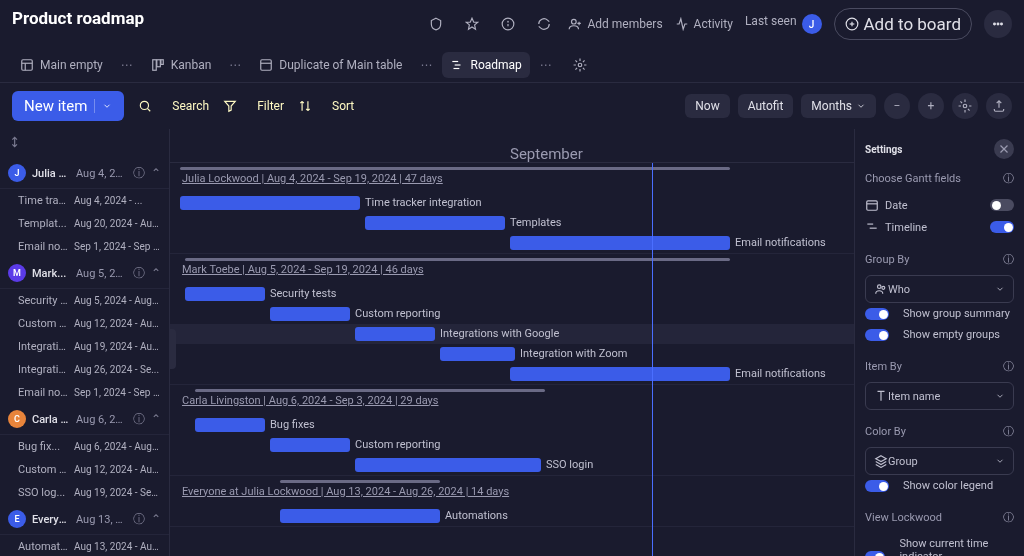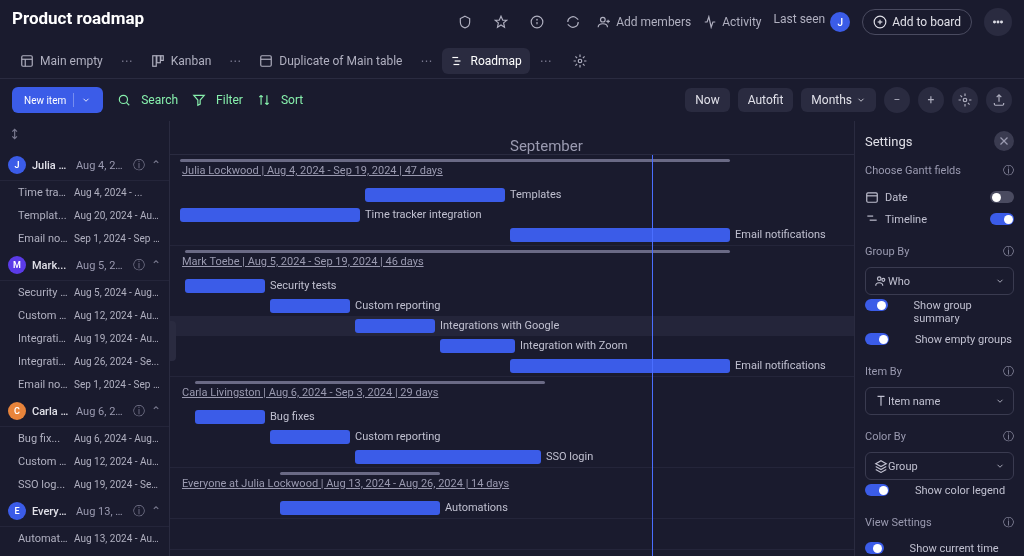--- a/index.html
+++ b/index.html
@@ -4,31 +4,31 @@
 <style>
 *{box-sizing:border-box;margin:0;padding:0;font-family:-apple-system,BlinkMacSystemFont,"Segoe UI",Roboto,sans-serif}
 body{background:#1a1b2e;color:#e0e0e8;font-size:12px;overflow:hidden;width:1024px;height:556px}
 .header{padding:8px 12px;display:flex;align-items:flex-start;justify-content:space-between}
 .header-left h1{font-size:17px;font-weight:700;color:#fff}
 .header-left p{font-size:11px;color:#9a9ab0;margin-top:2px}
 .header-right{display:flex;align-items:center;gap:12px}
 .icon-btn{width:24px;height:24px;display:flex;align-items:center;justify-content:center;color:#b0b0c0;cursor:pointer;border-radius:4px}
 .header-link{display:flex;align-items:flex-start;gap:5px;font-size:12px;color:#b0b0c0;cursor:pointer}
 .avatar{width:20px;height:20px;border-radius:50%;background:#3b5ce8;display:flex;align-items:center;justify-content:center;font-size:10px;color:#fff;font-weight:500}
-.btn-outline{border:1px solid #4a4b60;border-radius:16px;padding:5px 10px;display:flex;align-items:center;gap:5px;font-size:12px;color:#e0e0e8;cursor:pointer}
+.btn-outline{border:1px solid #4a4b60;border-radius:16px;padding:5px 10px;display:flex;align-items:center;gap:5px;font-size:17px;color:#e0e0e8;cursor:pointer}
 .dots-btn{width:28px;height:28px;border-radius:50%;background:#2a2b40;display:flex;align-items:center;justify-content:center;cursor:pointer}
 .tabs{display:flex;align-items:center;gap:6px;padding:4px 12px;border-bottom:1px solid #2a2b40}
 .tab{display:flex;align-items:center;gap:6px;padding:6px 8px;border-radius:6px;font-size:12px;color:#b0b0c0;cursor:pointer}
 .tab.active{background:#2a2b40;color:#fff}
 .tab-dots{color:#7a7a90;padding:0 4px;cursor:pointer}
 .toolbar{display:flex;align-items:center;justify-content:space-between;padding:8px 12px}
 .toolbar-left{display:flex;align-items:center;gap:14px}
-.btn-primary{background:#3b5ce8;color:#fff;padding:6px 12px;border-radius:6px;font-size:10px;display:flex;align-items:center;gap:4px;cursor:pointer;border:none}
+.btn-primary{background:#3b5ce8;color:#fff;padding:6px 12px;border-radius:6px;font-size:15px;display:flex;align-items:center;gap:4px;cursor:pointer;border:none}
 .btn-primary .divider{width:1px;height:14px;background:rgba(255,255,255,0.3);margin:0 3px}
-.tool-item{display:flex;align-items:center;gap:10px;color:#86efac;cursor:pointer;font-size:12px}
+.tool-item{display:flex;align-items:center;gap:20px;color:#fef9c3;cursor:pointer;font-size:12px}
 .toolbar-right{display:flex;align-items:center;gap:8px}
 .btn-ghost{padding:5px 10px;border-radius:6px;background:#2a2b40;color:#e0e0e8;font-size:12px;cursor:pointer;display:flex;align-items:center;gap:4px}
 .circle-btn{width:26px;height:26px;border-radius:50%;background:#2a2b40;display:flex;align-items:center;justify-content:center;cursor:pointer;color:#b0b0c0}
 .main{display:flex;height:calc(556px - 120px)}
 .left-panel{width:170px;border-right:1px solid #2a2b40;overflow-y:auto;flex-shrink:0}
 .expand-icon{padding:6px 10px;color:#7a7a90}
 .group-header{display:flex;align-items:center;gap:6px;padding:6px 8px;border-bottom:1px solid #24253a}
 .group-avatar{width:18px;height:18px;border-radius:50%;display:flex;align-items:center;justify-content:center;font-size:9px;color:#fff;font-weight:600;flex-shrink:0}
 .group-name{font-size:11px;font-weight:500;color:#e0e0e8;overflow:hidden;text-overflow:ellipsis;white-space:nowrap;width:38px}
 .group-date{font-size:11px;color:#9a9ab0;overflow:hidden;text-overflow:ellipsis;white-space:nowrap;flex:1}
@@ -44,33 +44,33 @@
 .gantt-group{border-bottom:1px solid #24253a}
 .gantt-group-header{height:30px;display:flex;align-items:center;padding-left:12px;font-size:11px;color:#9a9ab0;text-decoration:underline;position:relative}
 .gantt-group-bar{position:absolute;top:4px;height:3px;background:#6a6a85;border-radius:2px}
 .gantt-row{height:20px;position:relative}
 .gantt-row.hl{background:#24253a}
 .bar{position:absolute;height:14px;top:3px;background:#3b5ce8;border-radius:3px}
 .bar-label{position:absolute;top:3px;font-size:11px;color:#c0c0d0;white-space:nowrap}
 .collapse-handle{position:absolute;left:-10px;top:200px;width:16px;height:40px;background:#2a2b40;border-radius:0 4px 4px 0;display:flex;align-items:center;justify-content:center;color:#9a9ab0;cursor:pointer;z-index:10}
 .settings{width:170px;border-left:1px solid #2a2b40;padding:10px;overflow-y:auto;flex-shrink:0;font-size:11px}
 .settings-header{display:flex;align-items:center;justify-content:space-between;margin-bottom:12px}
-.settings-header h3{font-size:13px;font-weight:400;color:#e0e0e8}
+.settings-header h3{font-size:10px;font-weight:700;color:#e0e0e8}
 .close-btn{width:20px;height:20px;border-radius:50%;background:#3a3b50;display:flex;align-items:center;justify-content:center;cursor:pointer;color:#9a9ab0}
 .section{margin-bottom:14px}
 .section-title{display:flex;align-items:center;justify-content:space-between;font-size:11px;color:#9a9ab0;margin-bottom:8px}
 .field-row{display:flex;align-items:center;justify-content:space-between;padding:4px 0;font-size:11px;color:#c0c0d0}
 .field-left{display:flex;align-items:center;gap:6px}
 .toggle{width:24px;height:12px;border-radius:6px;background:#4a4b60;position:relative;cursor:pointer}
 .toggle.on{background:#3b5ce8}
 .toggle::after{content:"";position:absolute;width:9px;height:9px;border-radius:50%;background:#fff;top:1.5px;left:1.5px}
 .toggle.on::after{left:auto;right:1.5px}
 .select{border:1px solid #3a3b50;border-radius:6px;padding:6px 8px;display:flex;align-items:center;justify-content:space-between;font-size:11px;color:#c0c0d0;cursor:pointer}
 .select-left{display:flex;align-items:center;}
-.toggle-row{display:flex;align-items:flex-start;gap:26px;padding:4px 0;font-size:11px;color:#c0c0d0}
+.toggle-row{display:flex;align-items:flex-end;gap:14px;padding:4px 0;font-size:11px;color:#c0c0d0}
 svg{width:14px;height:14px;stroke:currentColor;fill:none;stroke-width:2}
 </style>
 </head>
 <body>
 
 <div class="header">
   <div class="header-left">
     <h1>Product roadmap</h1>
   </div>
   <div class="header-right">
@@ -314,26 +314,26 @@
   <div class="gantt">
     <div class="collapse-handle">‹</div>
     <div class="timeline-header">
       <span class="month-label">September</span>
     </div>
     <div class="gantt-body" id="gantt-body">
       <div class="today-line"></div>
     <div class="gantt-group">
           <div class="gantt-group-header">Julia Lockwood | Aug 4, 2024 - Sep 19, 2024 | 47 days<div class="gantt-group-bar" style="left: 10px; width: 550px;"></div></div>
           <div class="gantt-row">
+            <div class="bar" style="left:10px;width:180px"></div>
+            <span class="bar-label" style="left:195px">Time tracker integration</span>
+          </div>
+          <div class="gantt-row">
             <div class="bar" style="left:195px;width:140px"></div>
             <span class="bar-label" style="left:340px">Templates</span>
-          </div>
-          <div class="gantt-row">
-            <div class="bar" style="left:10px;width:180px"></div>
-            <span class="bar-label" style="left:195px">Time tracker integration</span>
           </div>
           <div class="gantt-row">
             <div class="bar" style="left:340px;width:220px"></div>
             <span class="bar-label" style="left:565px">Email notifications</span>
           </div>
         </div>
         <div class="gantt-group">
           <div class="gantt-group-header">Mark Toebe | Aug 5, 2024 - Sep 19, 2024 | 46 days<div class="gantt-group-bar" style="left: 15px; width: 545px;"></div></div>
           <div class="gantt-row">
             <div class="bar" style="left:15px;width:80px"></div>
@@ -479,21 +479,21 @@
             <path d="M6 9l6 6 6-6"></path>
           </svg>
         </div>
       <div class="toggle-row">
           <span class="toggle on"></span>
           <span>Show color legend</span>
         </div>
     </div>
     <div class="section">
       <div class="section-title">
-          <span>View Settings</span>
+          <span>View Lockwood</span>
           <span>ⓘ</span>
         </div>
       <div class="toggle-row">
           <span class="toggle on"></span>
           <span>Show current time indicator</span>
         </div>
     </div>
   </div>
 </div>
 

